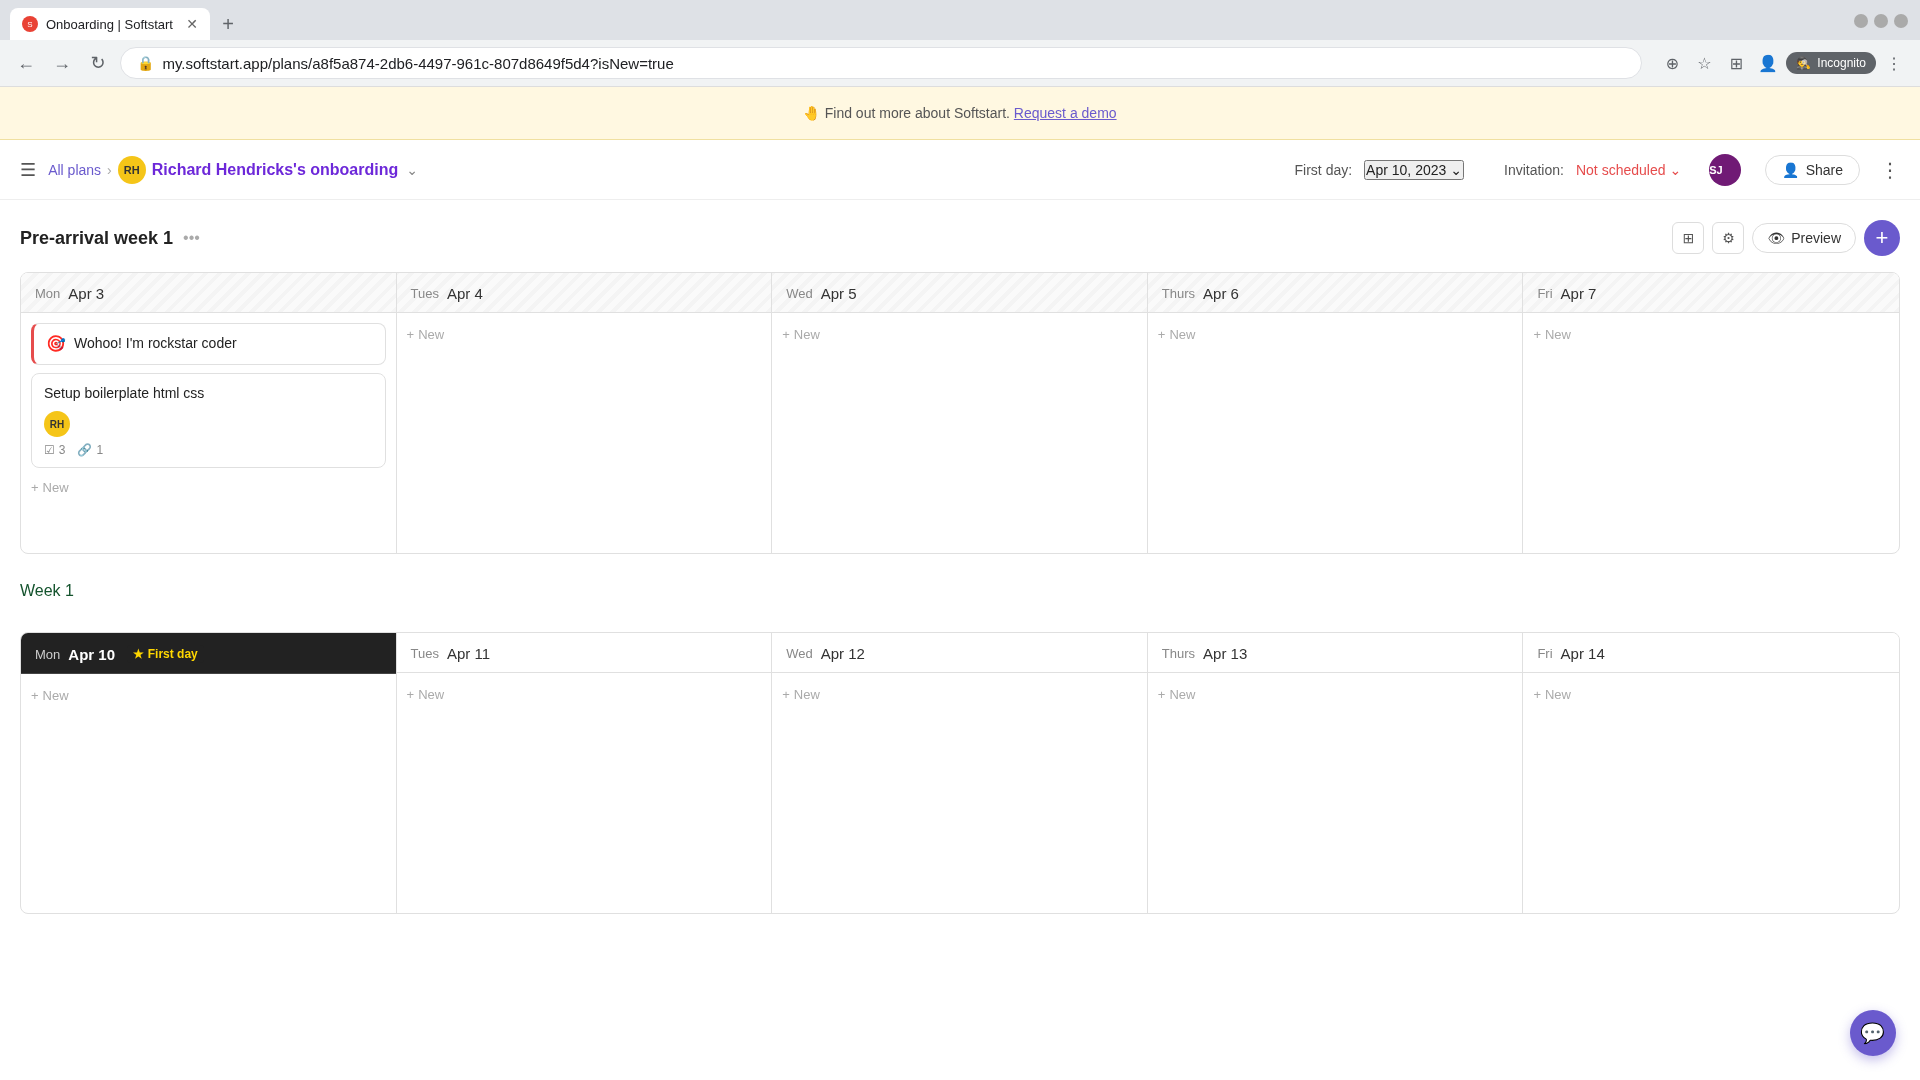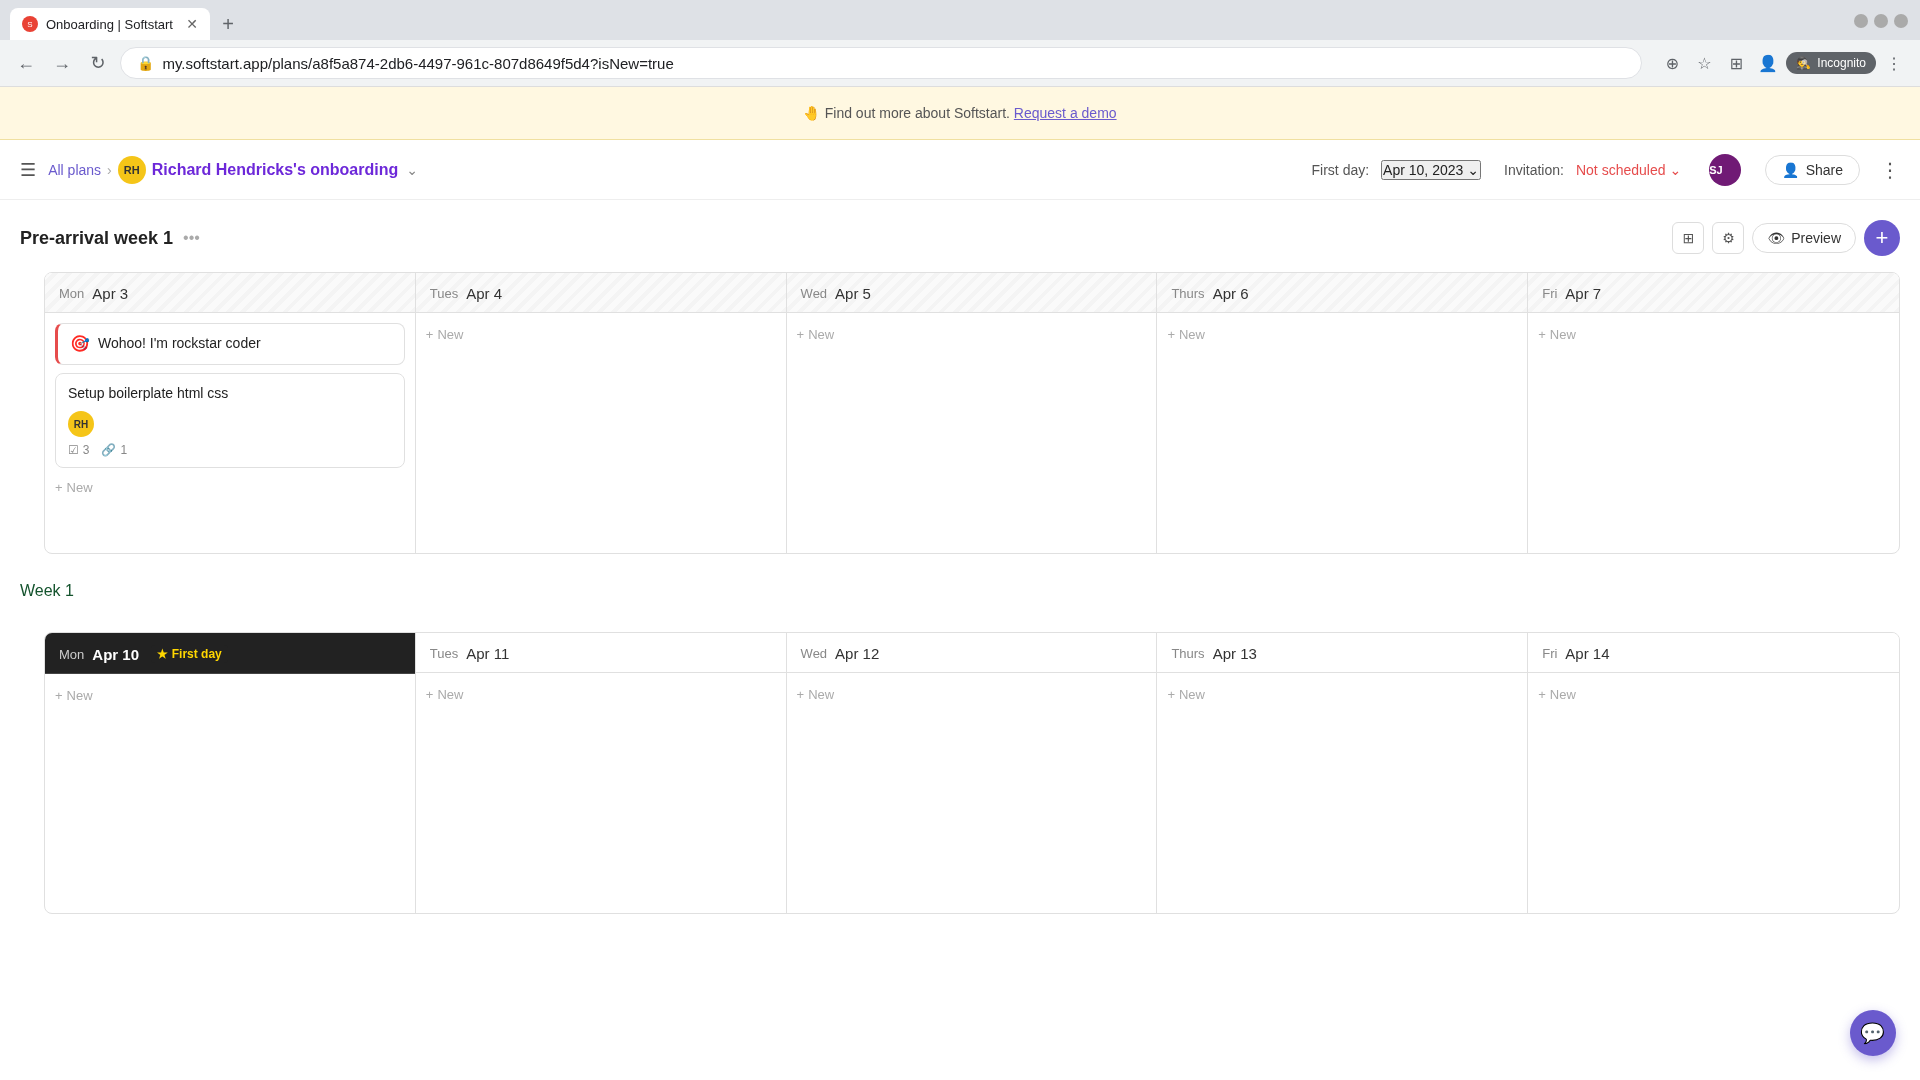--- a/index.html
+++ b/index.html
@@ -31,41 +31,41 @@
     .menu-icon { cursor: pointer; color: #555; font-size: 18px; }
     .breadcrumb { display: flex; align-items: center; gap: 6px; font-size: 14px; color: #888; }
     .breadcrumb a { color: #6a5acd; text-decoration: none; cursor: pointer; }
     .breadcrumb-sep { color: #aaa; }
     .plan-avatar { width: 28px; height: 28px; border-radius: 50%; background: #f5c518; display: flex; align-items: center; justify-content: center; font-size: 11px; font-weight: 700; color: #333; }
     .plan-title { font-size: 16px; font-weight: 600; color: #6d28d9; }
     .plan-dropdown { color: #888; cursor: pointer; margin-left: 2px; }
     .header-spacer { flex: 1; }
     .first-day-label { font-size: 14px; color: #555; }
     .first-day-value { font-size: 14px; color: #222; font-weight: 500; display: flex; align-items: center; gap: 4px; cursor: pointer; }
-    .invitation-label { font-size: 14px; color: #555; margin-left: 11px; }
+    .invitation-label { font-size: 14px; color: #555; margin-left: 28px; }
     .invitation-value { display: flex; align-items: center; gap: 4px; color: #e64c4c; font-size: 14px; font-weight: 500; cursor: pointer; background: none; border: none; }
     .header-user-avatar { width: 32px; height: 32px; border-radius: 50%; background: #701a75; display: flex; align-items: center; justify-content: flex-start; font-size: 11px; font-weight: 700; color: white; margin-left: 16px; cursor: pointer; }
     .share-btn { display: flex; align-items: center; gap: 6px; padding: 6px 16px; border: 1px solid #ddd; border-radius: 20px; font-size: 14px; color: #333; cursor: pointer; background: white; margin-left: 12px; }
     .more-btn { color: #555; font-size: 20px; cursor: pointer; margin-left: 8px; }
 
     
     .main-content { padding: 20px; overflow-y: auto; height: calc(1080px - 40px - 46px - 40px - 60px); }
 
     
     .section-header { display: flex; align-items: center; margin-bottom: 16px; gap: 10px; }
     .section-title { font-size: 18px; font-weight: 600; color: #222; }
     .section-dots { color: #aaa; cursor: pointer; font-size: 16px; }
     .section-header-spacer { flex: 1; }
     .section-toolbar { display: flex; align-items: center; gap: 8px; }
     .toolbar-btn { width: 32px; height: 32px; border-radius: 6px; border: 1px solid #ddd; background: white; display: flex; align-items: center; justify-content: center; cursor: pointer; color: #555; font-size: 14px; }
     .preview-btn { display: flex; align-items: center; gap: 6px; padding: 6px 14px; border: 1px solid #ddd; border-radius: 20px; font-size: 14px; color: #333; background: white; cursor: pointer; }
     .add-btn { width: 36px; height: 36px; border-radius: 50%; background: #6a5acd; border: none; display: flex; align-items: center; justify-content: center; color: white; font-size: 22px; cursor: pointer; }
 
     
-    .calendar-grid { display: grid; grid-template-columns: repeat(5, 1fr); border: 1px solid #e0e0e0; border-radius: 8px; overflow: hidden; margin-bottom: 28px; margin-left: 24px; }
+    .calendar-grid { display: grid; grid-template-columns: repeat(5, 1fr); border: 1px solid #e0e0e0; border-radius: 8px; overflow: hidden; margin-bottom: 28px; }
     .calendar-col { border-right: 1px solid #e0e0e0; min-height: 280px; }
     .calendar-col:last-child { border-right: none; }
 
     .col-header { display: flex; align-items: center; gap: 8px; padding: 12px 14px 10px; border-bottom: 1px solid #e0e0e0; background: #fff; }
     .day-name { font-size: 13px; color: #888; font-weight: 500; }
     .day-name.dark { color: #ccc; }
     .day-date { font-size: 15px; font-weight: 400; color: #333; }
     .day-date.dark { color: #fff; }
     .first-day-badge { display: flex; align-items: center; gap: 4px; background: #222; color: #ffd700; font-size: 12px; font-weight: 600; padding: 2px 6px; border-radius: 4px; }
 

